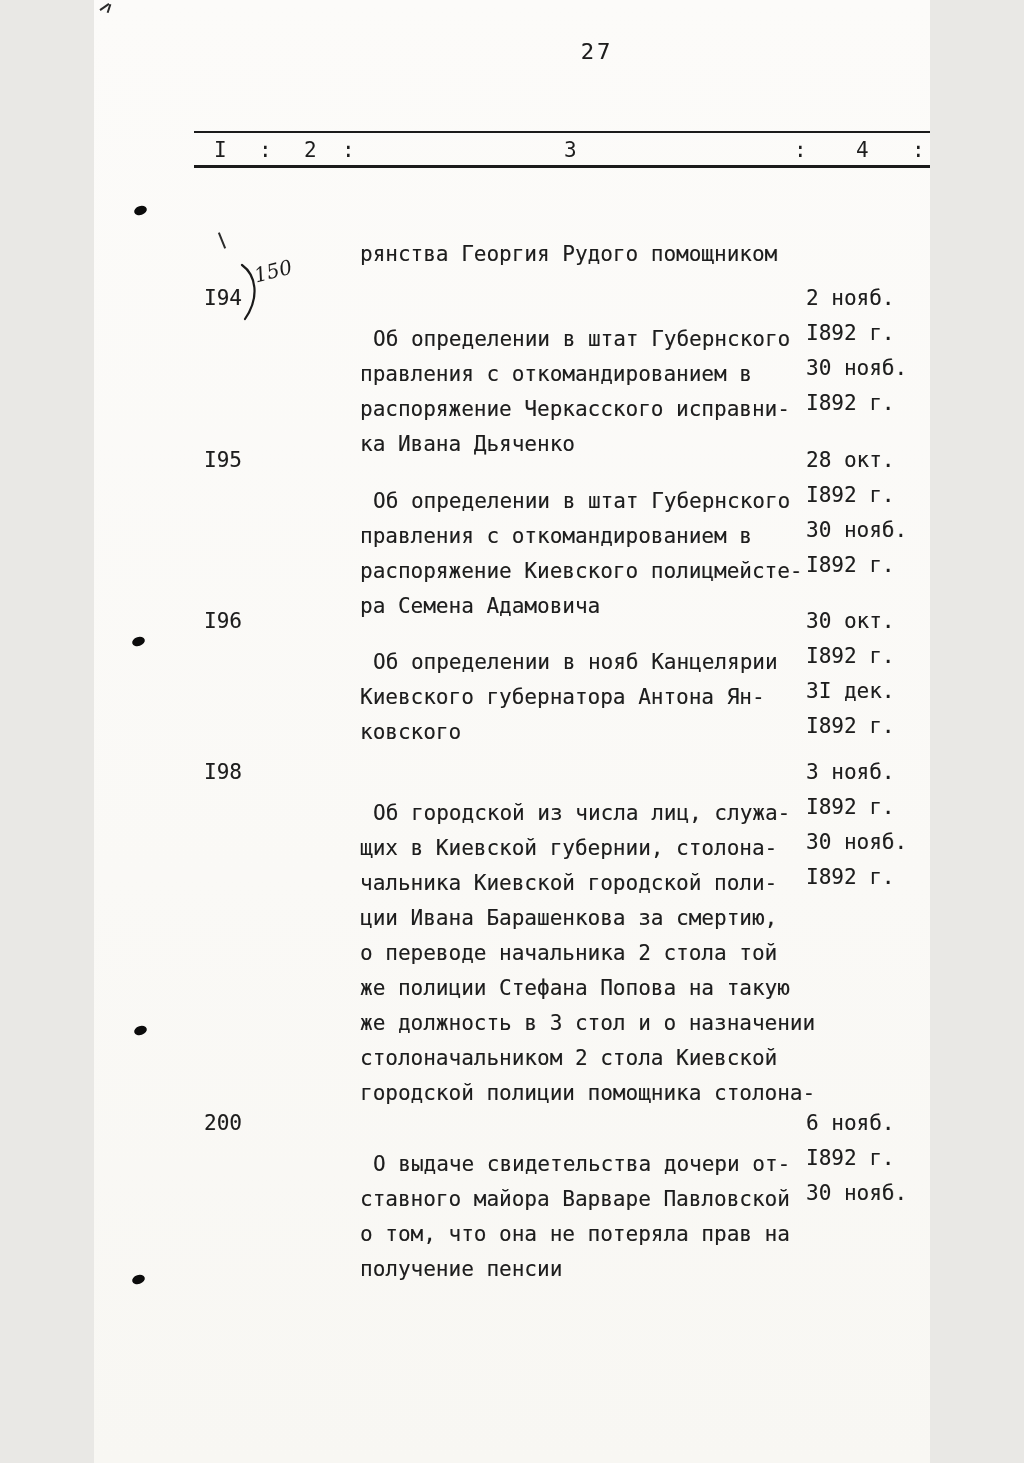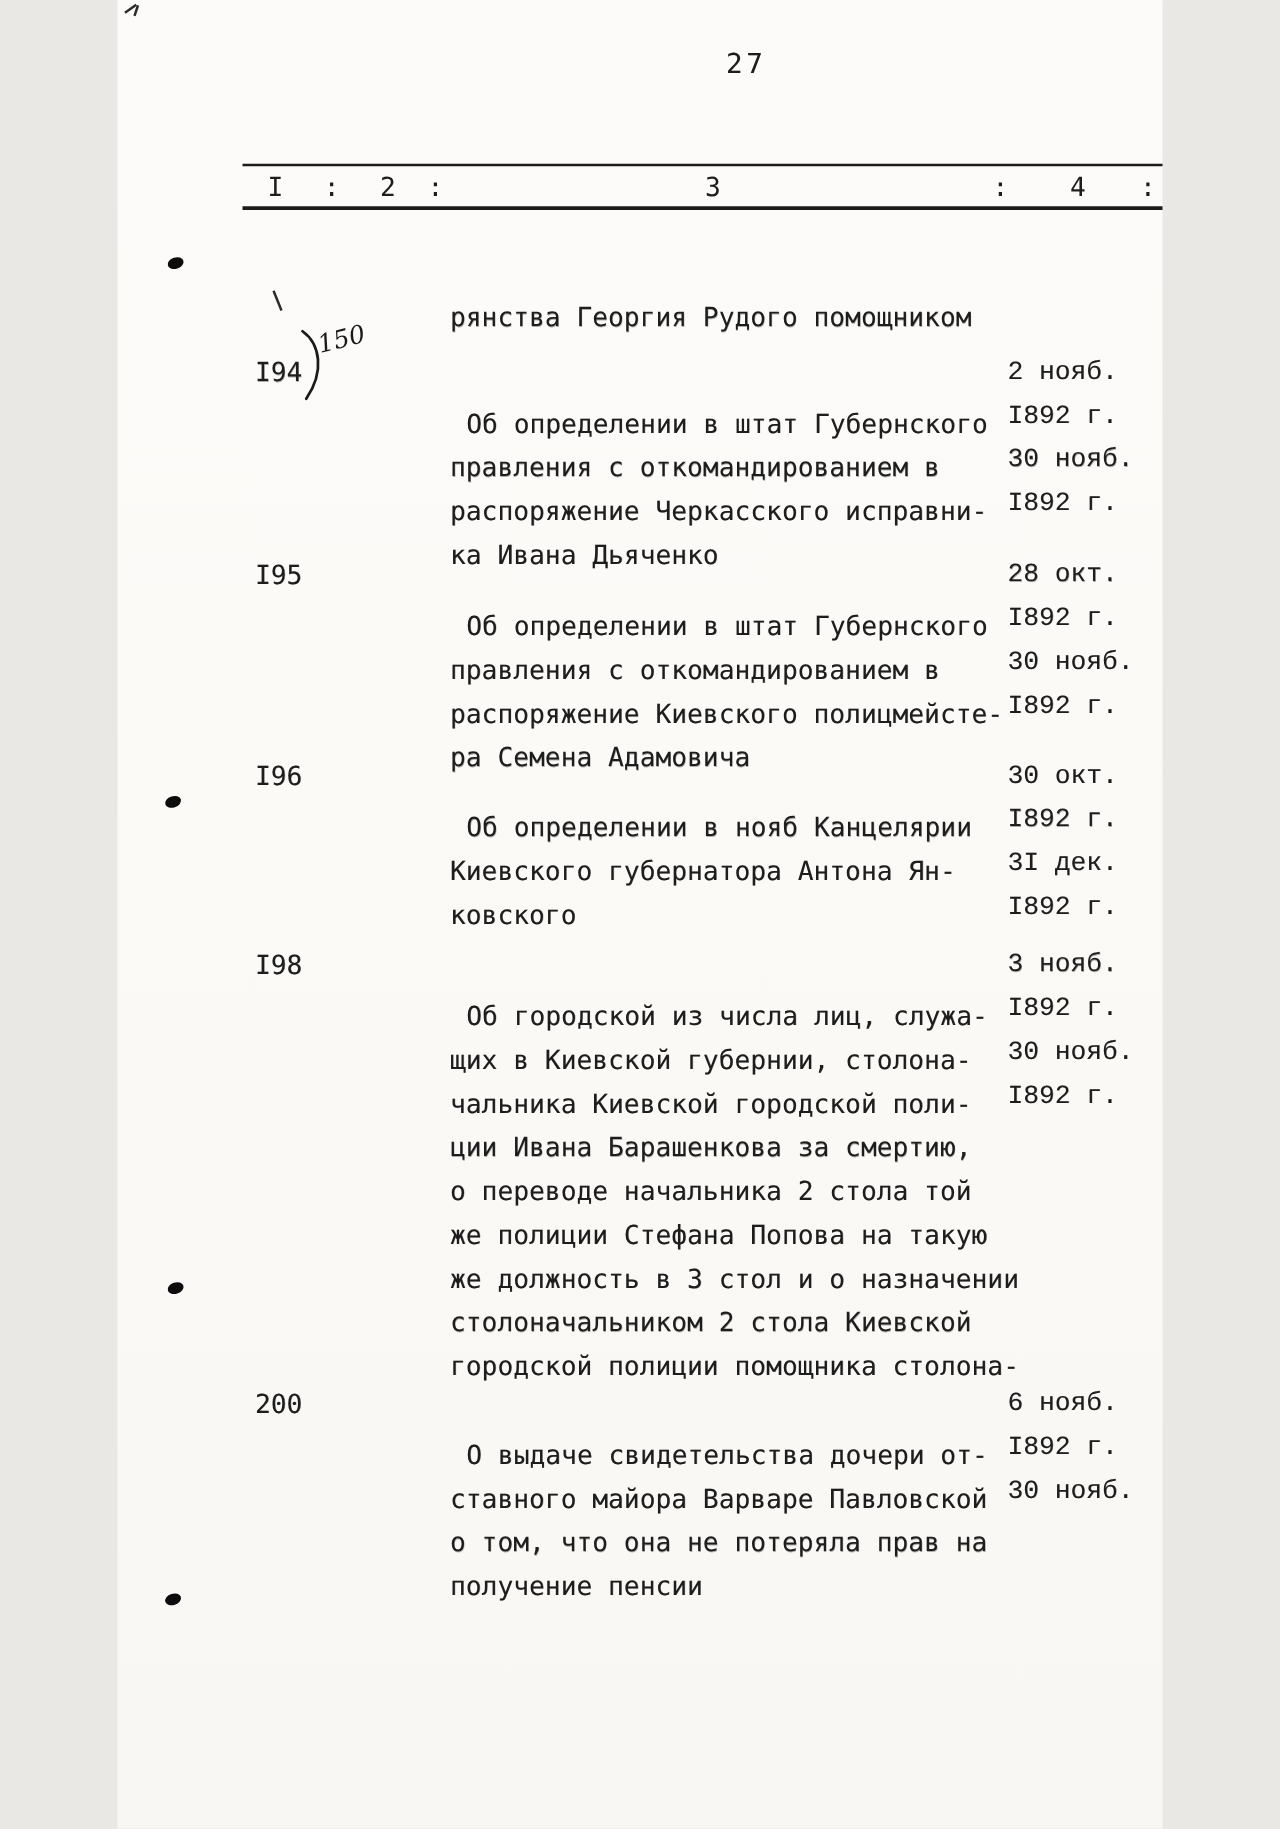--- a/index.html
+++ b/index.html
@@ -25,21 +25,21 @@
   }
   .rule { position:absolute; left:100px; width:888px; background:#1b1b1b; }
   .rule-top    { top:131px; height:2px; }
   .rule-bottom { top:165px; height:3px; }
   .header-row { position:absolute; top:134px; left:0; width:1024px; height:32px; }
   .header-row span { position:absolute; top:0; font-size:21px; line-height:32px; }
 
   .entry { position:absolute; left:0; width:1024px; }
   .entry .num   { position:absolute; left:110px; top:0; }
   .entry .body  { position:absolute; left:266px; top:0;margin-top:41px; }
-  .entry .dates { position:absolute; left:712px; top:0;font-family:Liberation Mono, monospace; }
+  .entry .dates { position:absolute; left:712px; top:0; }
   .entry .body .line:first-child { text-indent:13px; }
   .entry.cont .body .line:first-child { text-indent:0; }
 
   .dot {
     position:absolute; width:13px; height:9px;
     background:#0c0c0c; border-radius:50%;
     transform:rotate(-18deg);
   }
   .pen-mark { position:absolute; background:#2b2b2b; }
   .mark-backslash { left:127px; top:232px; width:2px; height:17px; transform:rotate(-22deg); }

